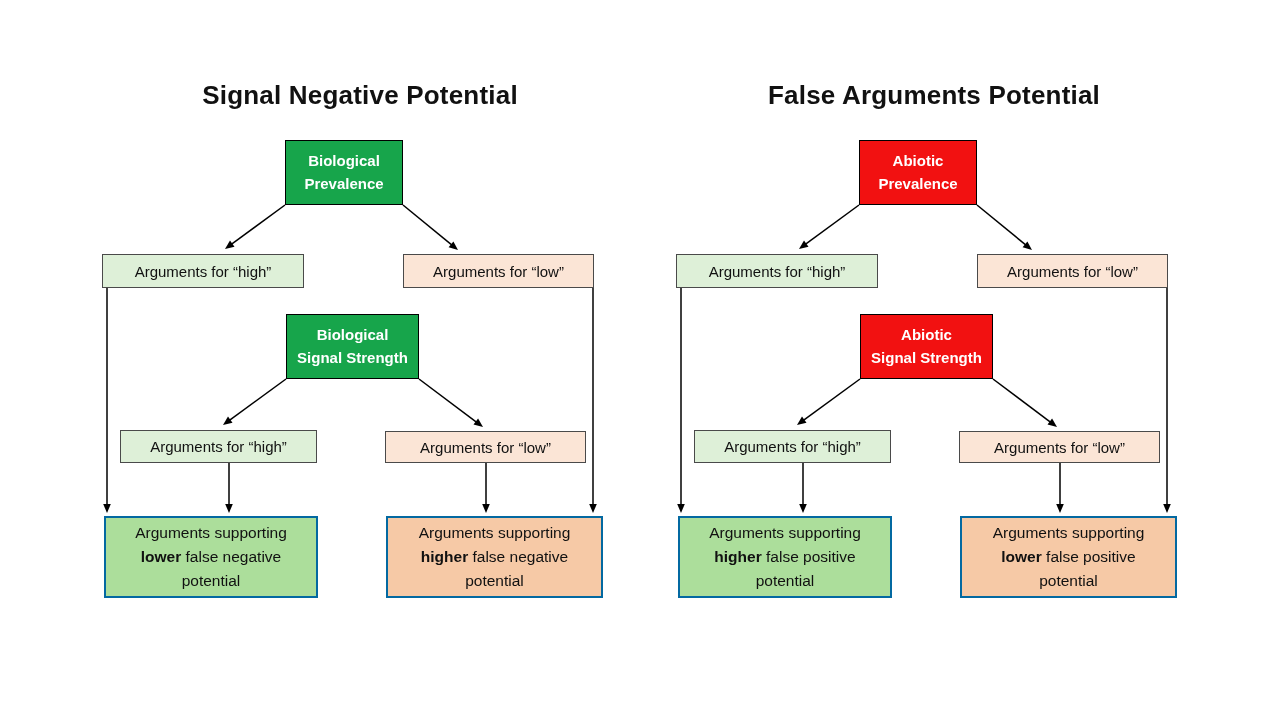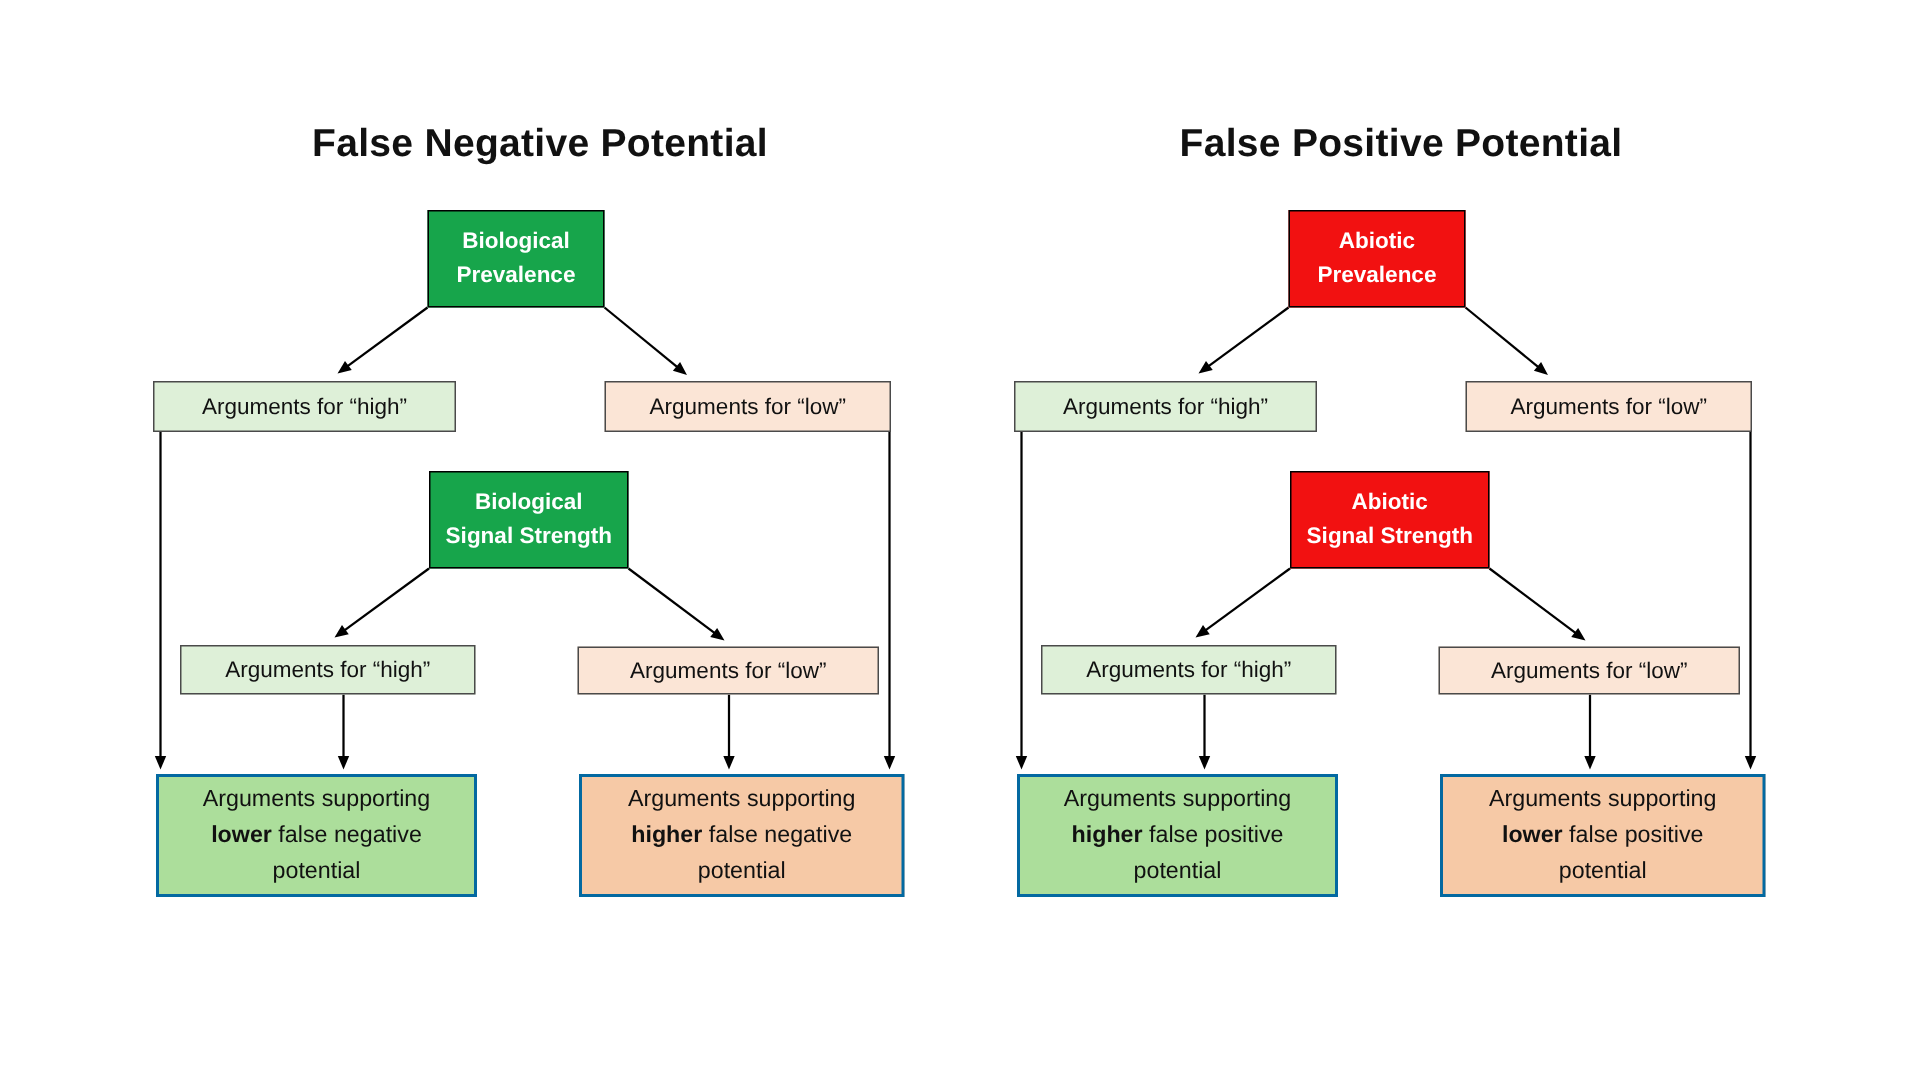--- a/index.html
+++ b/index.html
@@ -89,21 +89,21 @@
   .n-arg2-low { left: 325px; top: 356px; width: 201px; height: 32px; }
   .n-out-left { left:  44px; top: 441px; width: 214px; height: 82px; }
   .n-out-right{ left: 326px; top: 441px; width: 217px; height: 82px; }
 </style>
 </head>
 <body>
 
 <div class="canvas">
 
   <section class="panel left">
-    <div class="title">False Negative Potential</div>
+    <div class="title">Signal Negative Potential</div>
 
     <svg class="arrows" width="560" height="545" viewBox="0 0 560 545" aria-hidden="true">
       <line class="arrow" x1="225" y1="130" x2="170.6" y2="169.9"></line>
       <line class="arrow" x1="343" y1="130" x2="392.6" y2="170.6"></line>
       <line class="arrow" x1="47" y1="213" x2="47.0" y2="431.0"></line>
       <line class="arrow" x1="533" y1="213" x2="533.0" y2="431.0"></line>
       <line class="arrow" x1="226" y1="304" x2="168.7" y2="345.9"></line>
       <line class="arrow" x1="359" y1="304" x2="417.4" y2="347.8"></line>
       <line class="arrow" x1="169" y1="388" x2="169.0" y2="431.0"></line>
       <line class="arrow" x1="426" y1="388" x2="426.0" y2="431.0"></line>
@@ -148,21 +148,21 @@
     <div class="node outcome n-out-right" style="background-color: rgb(246, 201, 166);">
       <div>
         <span>Arguments supporting</span><br>
         <b>higher</b><span> false negative</span><br>
         <span>potential</span>
       </div>
     </div>
   </section>
 
   <section class="panel right">
-    <div class="title">False Positive Potential</div>
+    <div class="title">False Arguments Potential</div>
 
     <svg class="arrows" width="560" height="545" viewBox="0 0 560 545" aria-hidden="true">
       <line class="arrow" x1="225" y1="130" x2="170.6" y2="169.9"></line>
       <line class="arrow" x1="343" y1="130" x2="392.6" y2="170.6"></line>
       <line class="arrow" x1="47" y1="213" x2="47.0" y2="431.0"></line>
       <line class="arrow" x1="533" y1="213" x2="533.0" y2="431.0"></line>
       <line class="arrow" x1="226" y1="304" x2="168.7" y2="345.9"></line>
       <line class="arrow" x1="359" y1="304" x2="417.4" y2="347.8"></line>
       <line class="arrow" x1="169" y1="388" x2="169.0" y2="431.0"></line>
       <line class="arrow" x1="426" y1="388" x2="426.0" y2="431.0"></line>

